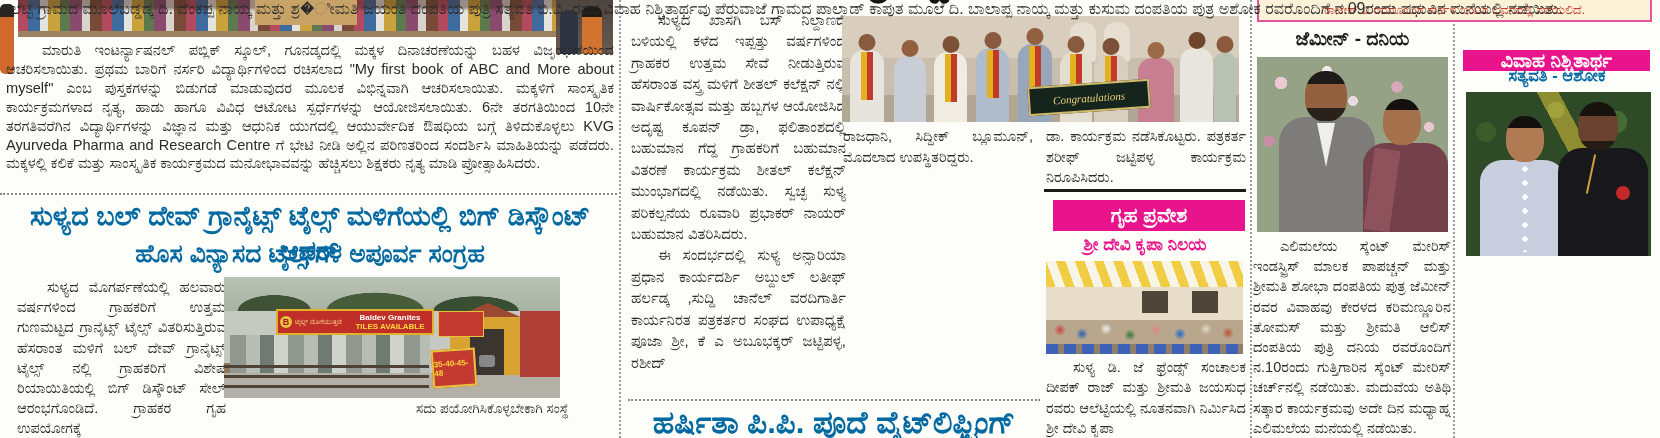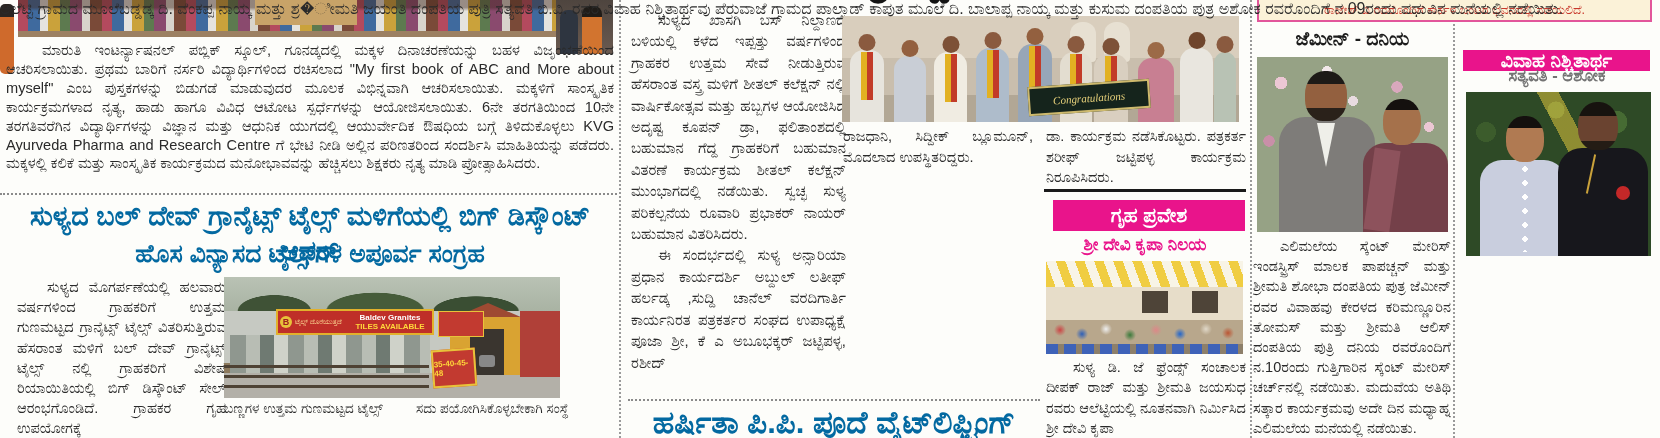--- a/index.html
+++ b/index.html
@@ -125,21 +125,21 @@
   #photo-couple1 .m-body{position:absolute;left:22px;top:60px;width:96px;height:115px;border-radius:26px 26px 0 0;background:#7e7c79;}
   #photo-couple1 .m-shirt{position:absolute;left:60px;top:66px;width:18px;height:44px;background:#efefe9;
     clip-path:polygon(0 0,100% 0,50% 100%);}
   #photo-couple1 .w-head{position:absolute;left:126px;top:42px;width:38px;height:46px;border-radius:46% 46% 44% 44%;
     background:linear-gradient(180deg,#14100e 0 24%,#a5714b 24% 100%);}
   #photo-couple1 .w-body{position:absolute;left:106px;top:86px;width:85px;height:89px;border-radius:22px 22px 0 0;background:#744049;}
   #photo-couple1 .w-drape{position:absolute;left:112px;top:92px;width:26px;height:82px;background:#8d525c;transform:rotate(8deg);}
   #jemin-body{left:1253px;top:236px;width:198px;height:202px;overflow:hidden;font-size:14.5px;line-height:20.2px;text-indent:27px;}
   
   #vivaha-banner{left:1463px;top:30px;width:187px;height:21px;font-size:19px;margin-top:20px;}
-  #vivaha-sub{left:1460px;top:66px;width:194px;text-align:center;font-weight:bold;font-size:16.5px;color:#737373;}
+  #vivaha-sub{left:1460px;top:66px;width:194px;text-align:center;font-weight:bold;font-size:16.5px;color:#0369a1;}
   #photo-couple2{left:1466px;top:92px;width:185px;height:164px;background:#2e4a26;
     background-image:linear-gradient(62deg,transparent 0 58%,rgba(222,196,60,.55) 58% 66%,transparent 66% 100%),
       radial-gradient(circle 16px at 150px 30px,#466b33 70%,transparent 72%),
       radial-gradient(circle 14px at 20px 40px,#3c5c2c 70%,transparent 72%),
       radial-gradient(circle 12px at 90px 18px,#54793c 70%,transparent 72%);}
   #photo-couple2 .w-head{position:absolute;left:40px;top:24px;width:38px;height:46px;border-radius:46% 46% 44% 44%;
     background:linear-gradient(180deg,#14100e 0 26%,#b07a52 26% 100%);}
   #photo-couple2 .w-body{position:absolute;left:14px;top:68px;width:86px;height:96px;border-radius:22px 22px 0 0;background:#c9cede;}
   #photo-couple2 .garland{position:absolute;left:52px;top:70px;width:14px;height:90px;
     background:radial-gradient(circle 4px at 7px 7px,#fff 70%,transparent 72%);background-size:14px 14px;}
@@ -188,21 +188,20 @@
       <span class="kn">ಟೈಲ್ಸ್ ದೊರೆಯುತ್ತದೆ</span>
       <span class="en">
         <span class="l1">Baldev Granites</span><br>
         <span class="l2">TILES AVAILABLE</span>
       </span>
     </div>
     <div class="sign2"></div>
     <div class="board">35-40-45-48</div>
     <div class="fence"></div>
   </div>
-  <div class="abs" id="baldev-cap1">ಬಣ್ಣಗಳ ಉತ್ತಮ ಗುಣಮಟ್ಟದ ಟೈಲ್ಸ್</div>
   <div class="abs" id="baldev-cap2">ಸದು ಪಯೋಗಿಸಿಕೊಳ್ಳಬೇಕಾಗಿ ಸಂಸ್ಥೆ</div>
 
   <div class="abs v-divider vd1"></div>
 
   <div class="abs" id="sheethal-clip">
     <span>ಲಿ ಟ</span>
   </div>
   <div class="abs body-text" id="sheethal-col1">
     <p>ಸುಳ್ಯದ ಖಾಸಗಿ ಬಸ್ ನಿಲ್ದಾಣದ ಬಳಿಯಲ್ಲಿ ಕಳೆದ ಇಪ್ಪತ್ತು ವರ್ಷಗಳಿಂದ ಗ್ರಾಹಕರ ಉತ್ತಮ ಸೇವೆ ನೀಡುತ್ತಿರುವ ಹೆಸರಾಂತ ವಸ್ತ್ರ ಮಳಿಗೆ ಶೀತಲ್ ಕಲೆಕ್ಷನ್ ನಲ್ಲಿ ವಾರ್ಷಿಕೋತ್ಸವ ಮತ್ತು ಹಬ್ಬಗಳ ಆಯೋಜಿಸಿದ ಅದೃಷ್ಟ ಕೂಪನ್ ಡ್ರಾ, ಫಲಿತಾಂಶದಲ್ಲಿ ಬಹುಮಾನ ಗೆದ್ದ ಗ್ರಾಹಕರಿಗೆ ಬಹುಮಾನ ವಿತರಣೆ ಕಾರ್ಯಕ್ರಮ ಶೀತಲ್ ಕಲೆಕ್ಷನ್ ಮುಂಭಾಗದಲ್ಲಿ ನಡೆಯಿತು. ಸ್ವಚ್ಛ ಸುಳ್ಯ ಪರಿಕಲ್ಪನೆಯ ರೂವಾರಿ ಪ್ರಭಾಕರ್ ನಾಯರ್ ಬಹುಮಾನ ವಿತರಿಸಿದರು.</p>
     <p>ಈ ಸಂದರ್ಭದಲ್ಲಿ ಸುಳ್ಯ ಅನ್ಸಾರಿಯಾ ಪ್ರಧಾನ ಕಾರ್ಯದರ್ಶಿ ಅಬ್ದುಲ್ ಲತೀಫ್ ಹರ್ಲಡ್ಕ ,ಸುದ್ದಿ ಚಾನೆಲ್ ವರದಿಗಾರ್ತಿ ಕಾರ್ಯನಿರತ ಪತ್ರಕರ್ತರ ಸಂಘದ ಉಪಾಧ್ಯಕ್ಷೆ ಪೂಜಾ ಶ್ರೀ, ಕೆ ಎ ಅಬೂಭಕ್ಕರ್ ಜಟ್ಟಿಪಳ್ಳ, ರಶೀದ್</p>

